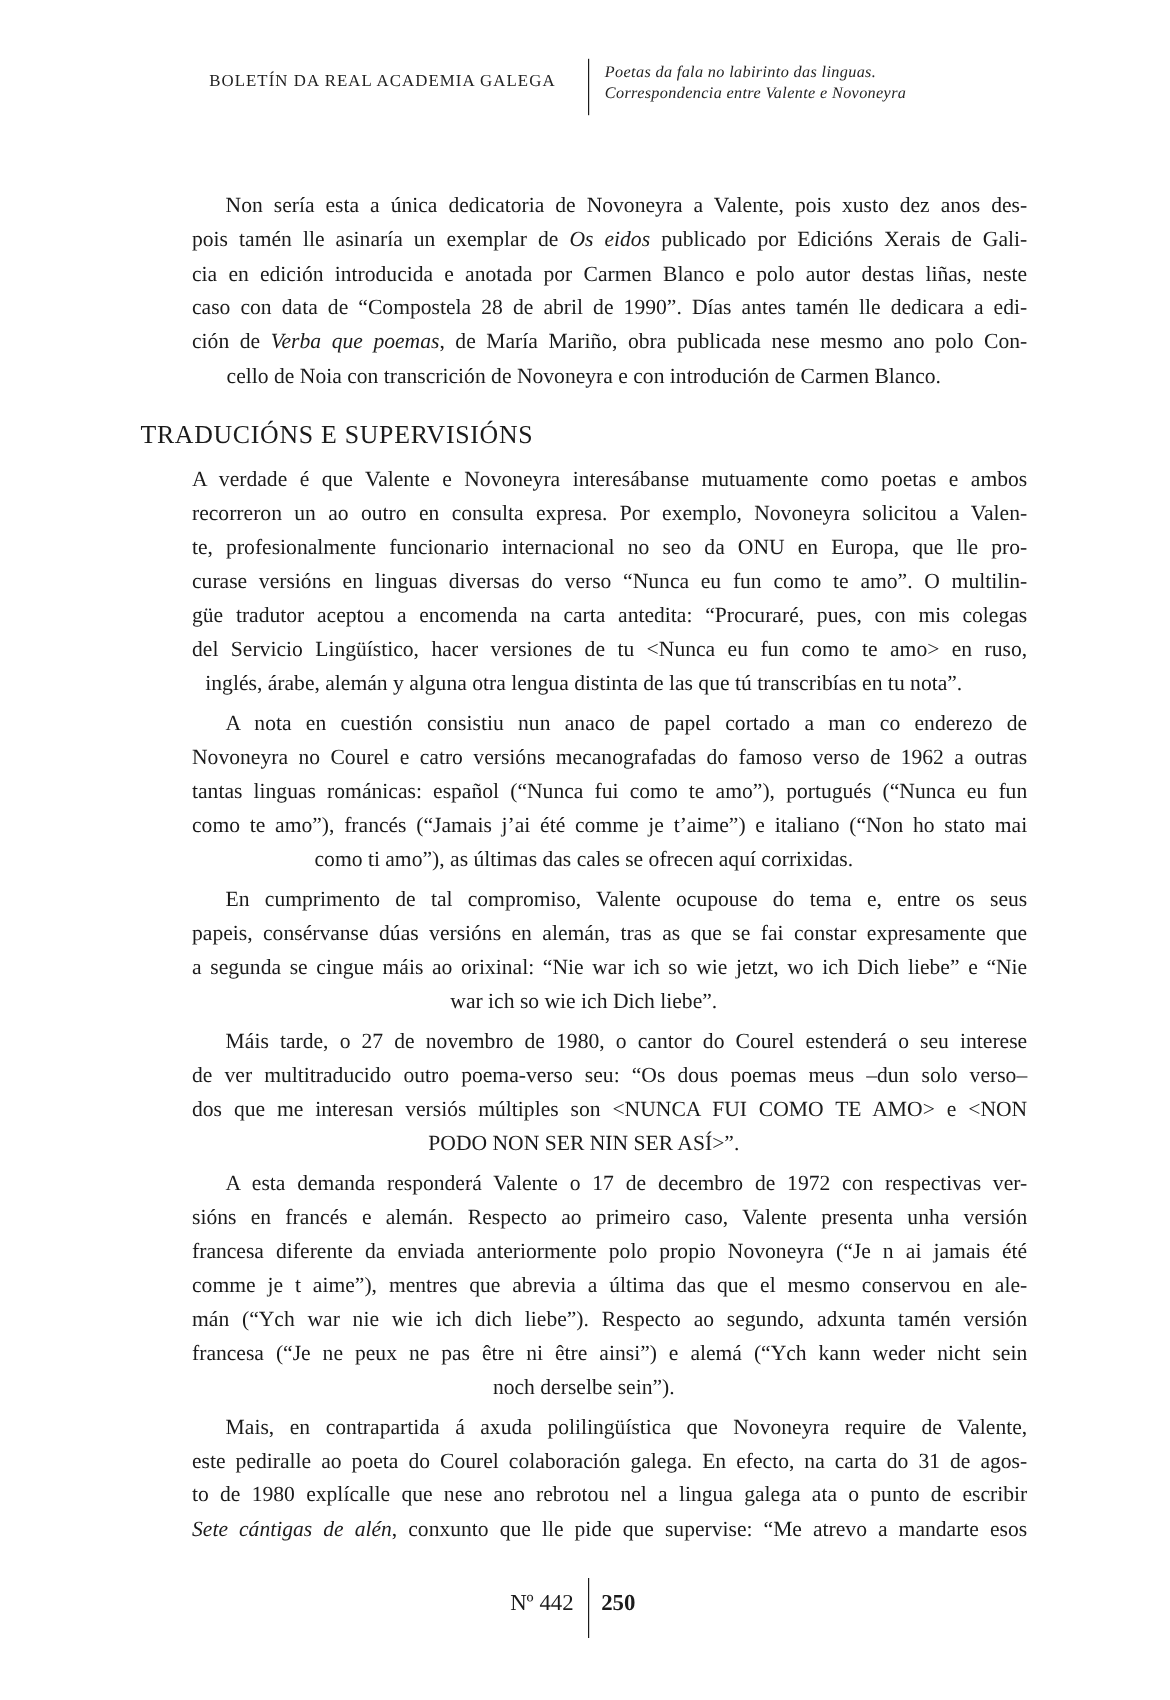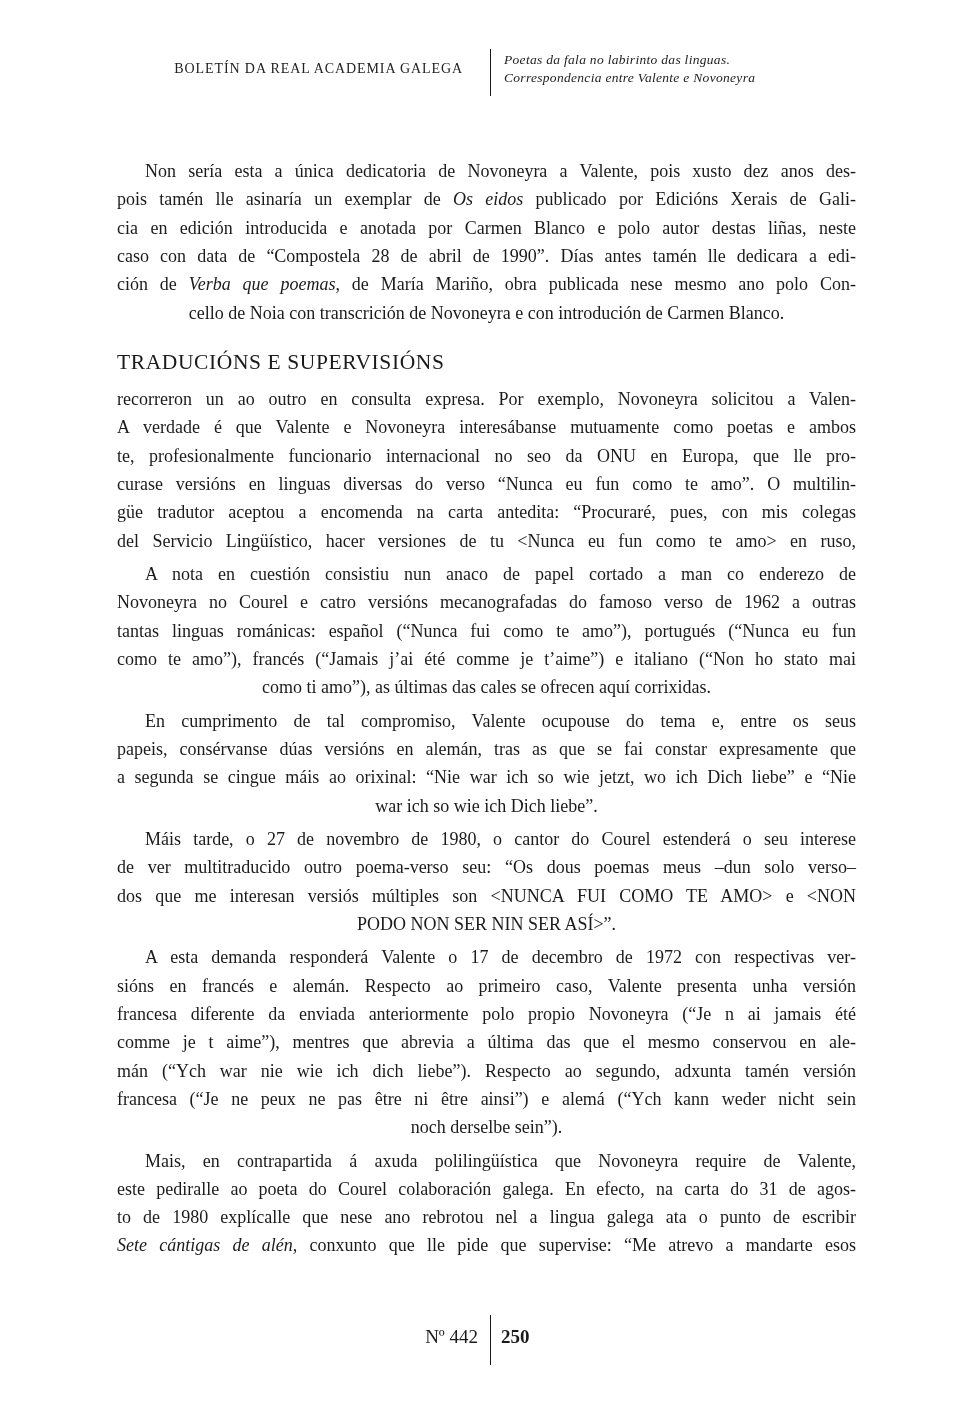--- a/index.html
+++ b/index.html
@@ -31,21 +31,21 @@
   }
 
   
   .body-text {
     position: absolute; left: 117px; top: 157px; width: 739px;
     font-size: 18px; line-height: 28.33px;
   }
   .para + .para { margin-top: 5px; }
   .para.indent .line:first-child { text-indent: 28px; }
   .line { text-align: center; }
-  .line.j { text-align: justify; text-align-last: justify; }
+  .line.j { text-align: justify; text-align-last: justify; margin-left: 43px; }
   .it { font-style: italic; }
   .section-heading {
     font-size: 21.5px; font-weight: normal; line-height: 26px;
     letter-spacing: 0.6px;
     margin: 22px 0 10px 0;
   }
 
   
   .footer-issue {
     position: absolute; top: 1326px; right: 497px;
@@ -79,26 +79,27 @@
           <div class="line j"><span>pois tamén lle asinaría un exemplar de </span><span class="it">Os eidos</span><span> publicado por Edicións Xerais de Gali-</span></div>
           <div class="line j"><span>cia en edición introducida e anotada por Carmen Blanco e polo autor destas liñas, neste</span></div>
           <div class="line j"><span>caso con data de “Compostela 28 de abril de 1990”. Días antes tamén lle dedicara a edi-</span></div>
           <div class="line j"><span>ción de </span><span class="it">Verba que poemas</span><span>, de María Mariño, obra publicada nese mesmo ano polo Con-</span></div>
           <div class="line"><span>cello de Noia con transcrición de Novoneyra e con introdución de Carmen Blanco.</span></div>
         </div>
       </div>
     <h2 class="section-heading">TRADUCIÓNS E SUPERVISIÓNS</h2>
     <div id="section-container">
         <div class="para">
+          <div class="line j"><span>A verdade é que Valente e Novoneyra interesábanse mutuamente como poetas e ambos</span></div>
           <div class="line j"><span>recorreron un ao outro en consulta expresa. Por exemplo, Novoneyra solicitou a Valen-</span></div>
-          <div class="line j"><span>A verdade é que Valente e Novoneyra interesábanse mutuamente como poetas e ambos</span></div>
           <div class="line j"><span>te, profesionalmente funcionario internacional no seo da ONU en Europa, que lle pro-</span></div>
           <div class="line j"><span>curase versións en linguas diversas do verso “Nunca eu fun como te amo”. O multilin-</span></div>
           <div class="line j"><span>güe tradutor aceptou a encomenda na carta antedita: “Procuraré, pues, con mis colegas</span></div>
           <div class="line j"><span>del Servicio Lingüístico, hacer versiones de tu &lt;Nunca eu fun como te amo&gt; en ruso,</span></div>
+          <div class="line"><span>inglés, árabe, alemán y alguna otra lengua distinta de las que tú transcribías en tu nota”.</span></div>
         </div>
         <div class="para indent">
           <div class="line j"><span>A nota en cuestión consistiu nun anaco de papel cortado a man co enderezo de</span></div>
           <div class="line j"><span>Novoneyra no Courel e catro versións mecanografadas do famoso verso de 1962 a outras</span></div>
           <div class="line j"><span>tantas linguas románicas: español (“Nunca fui como te amo”), portugués (“Nunca eu fun</span></div>
           <div class="line j"><span>como te amo”), francés (“Jamais j’ai été comme je t’aime”) e italiano (“Non ho stato mai</span></div>
           <div class="line"><span>como ti amo”), as últimas das cales se ofrecen aquí corrixidas.</span></div>
         </div>
         <div class="para indent">
           <div class="line j"><span>En cumprimento de tal compromiso, Valente ocupouse do tema e, entre os seus</span></div>

